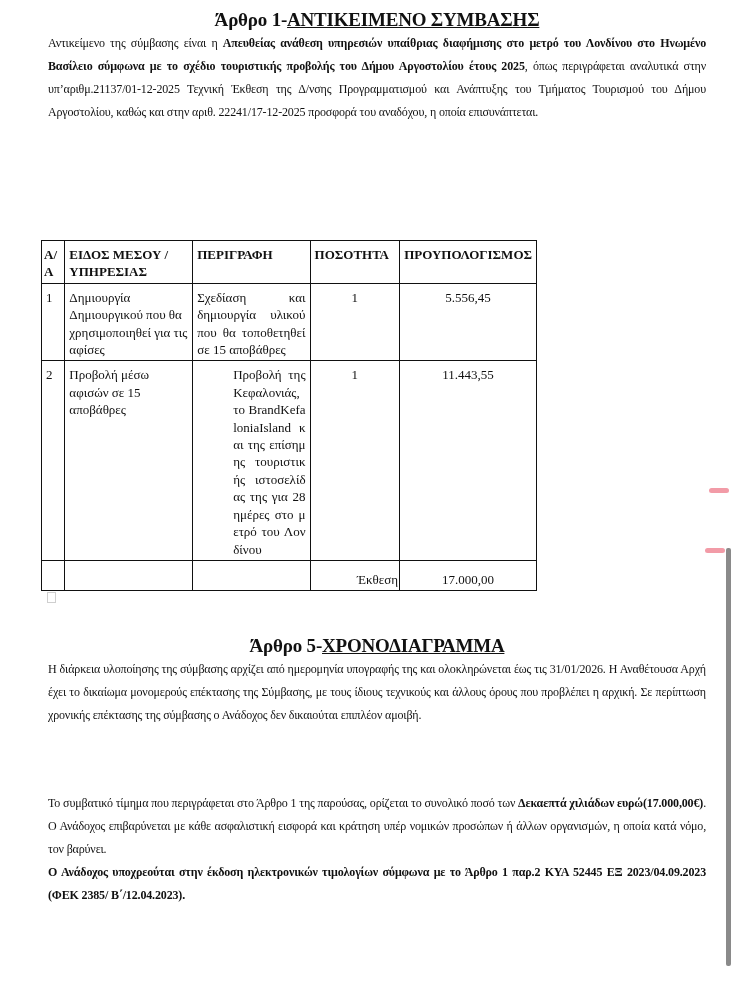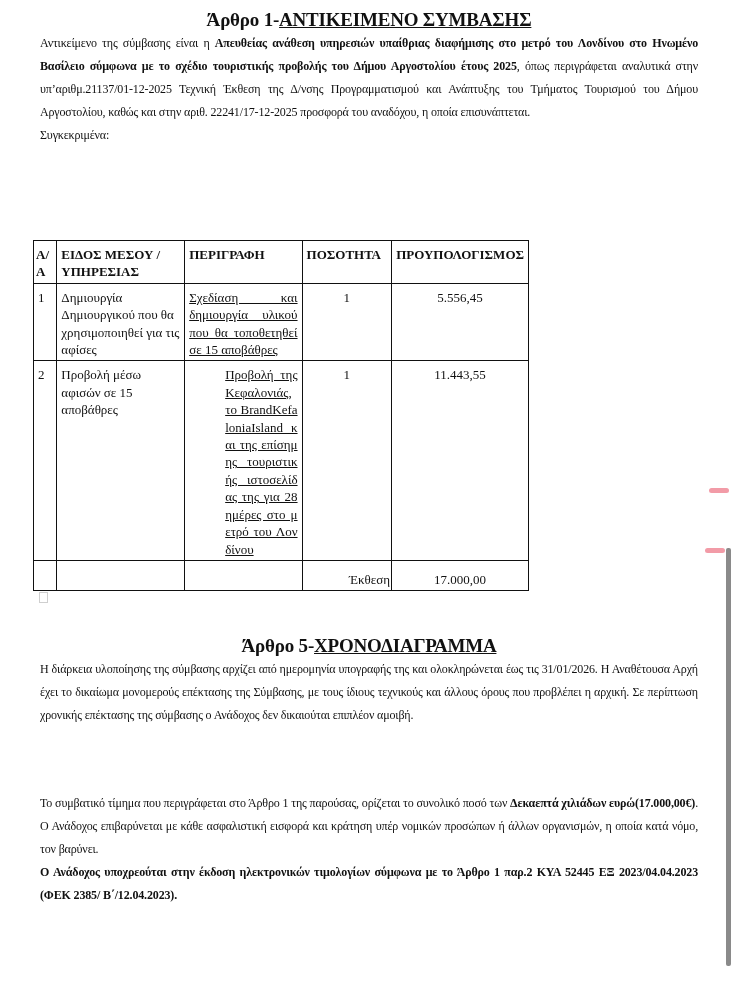--- a/index.html
+++ b/index.html
@@ -1,20 +1,20 @@
 <!DOCTYPE html>
 <html><head>
 <meta charset="utf-8">
 <style>
   html, body { margin: 0; padding: 0; background: #ffffff; }
   body {
     width: 738px; height: 986px; overflow: hidden; position: relative;
     font-family: "Liberation Serif", serif; color: #111111;
   }
-  .page { position: absolute; left: 40px; top: 8px; width: 658px; }
+  .page { position: absolute; left: 48px; top: 8px; width: 658px; }
   .heading {
     text-align: center; font-weight: bold; font-size: 19px; line-height: 24px;
     margin: 0; letter-spacing: -0.2px;
   }
   .heading .u { text-decoration: underline; }
   .para {
     font-size: 12px; line-height: 23px; text-align: justify; margin: 0;
     letter-spacing: -0.15px;
   }
   .para b { font-weight: bold; }
@@ -27,21 +27,21 @@
     border: 1.5px solid #111; vertical-align: top; padding: 5px 4px 2px 4px;
   }
   table.spec th { font-weight: bold; text-align: left; }
   table.spec th.c-aa { width: 26px; padding-left: 2px; padding-right: 1px; }
   table.spec th.c-type { width: 158px; }
   table.spec th.c-desc { width: 143px; }
   table.spec th.c-qty { width: 87px; }
   table.spec td.center { text-align: center; }
   table.spec td.right { text-align: right; padding-right: 1px; }
   .just { text-align: justify; text-align-last: justify; }
-  .justlast { text-align: justify; text-decoration: underline; }
+  .justlast { text-align: justify; }
   .glyph-box {
     position: absolute; left: -1px; top: 584px; width: 7px; height: 9px;
     border: 1px solid #cfcfcf;
   }
   .sec2 { position: absolute; left: 0; top: 626px; width: 658px; }
   .sec3 { position: absolute; left: 0; top: 784px; width: 658px; }
   .scrollbar {
     position: absolute; left: 726px; top: 548px; width: 5px; height: 418px;
     background: #8a8a8a; border-radius: 2px;
   }
@@ -50,21 +50,20 @@
   .mark.m2 { left: 705px; top: 548px; width: 20px; }
 </style>
 </head>
 <body>
 
 <div class="page">
 
   <h2 class="heading"><span>Άρθρο 1-</span><span class="u">ΑΝΤΙΚΕΙΜΕΝΟ ΣΥΜΒΑΣΗΣ</span></h2>
 
   <p class="para last-left"><span>Αντικείμενο της σύμβασης είναι η </span><b>Απευθείας ανάθεση υπηρεσιών υπαίθριας διαφήμισης στο μετρό του Λονδίνου στο Ηνωμένο Βασίλειο σύμφωνα με το σχέδιο τουριστικής προβολής του Δήμου Αργοστολίου έτους 2025</b><span>, όπως περιγράφεται αναλυτικά στην υπ’αριθμ.21137/01-12-2025 Τεχνική Έκθεση της Δ/νσης Προγραμματισμού και Ανάπτυξης του Τμήματος Τουρισμού του Δήμου Αργοστολίου, καθώς και στην αριθ. 22241/17-12-2025 προσφορά του αναδόχου, η οποία επισυνάπτεται.</span></p>
-  <p class="para">Συγκεκριμένα:</p>
 
   <table class="spec">
     <tbody>
         <tr>
       <th class="c-aa">Α/Α</th>
       <th class="c-type just">ΕΙΔΟΣ ΜΕΣΟΥ / ΥΠΗΡΕΣΙΑΣ</th>
       <th class="c-desc">ΠΕΡΙΓΡΑΦΗ</th>
       <th class="c-qty">ΠΟΣΟΤΗΤΑ</th>
       <th class="c-budget">ΠΡΟΥΠΟΛΟΓΙΣΜΟΣ</th>
     </tr>
@@ -94,19 +93,19 @@
 
   <div class="glyph-box"></div>
 
   <div class="sec2">
     <h2 class="heading"><span>Άρθρο 5-</span><span class="u">ΧΡΟΝΟΔΙΑΓΡΑΜΜΑ</span></h2>
     <p class="para">Η διάρκεια υλοποίησης της σύμβασης αρχίζει από ημερομηνία υπογραφής της και ολοκληρώνεται έως τις 31/01/2026. Η Αναθέτουσα Αρχή έχει το δικαίωμα μονομερούς επέκτασης της Σύμβασης, με τους ίδιους τεχνικούς και άλλους όρους που προβλέπει η αρχική. Σε περίπτωση χρονικής επέκτασης της σύμβασης ο Ανάδοχος δεν δικαιούται επιπλέον αμοιβή.</p>
   </div>
 
   <div class="sec3">
     <p class="para last-left"><span>Το συμβατικό τίμημα που περιγράφεται στο Άρθρο 1 της παρούσας, ορίζεται το συνολικό ποσό των </span><b>Δεκαεπτά χιλιάδων ευρώ(17.000,00€)</b><span>. Ο Ανάδοχος επιβαρύνεται με κάθε ασφαλιστική εισφορά και κράτηση υπέρ νομικών προσώπων ή άλλων οργανισμών, η οποία κατά νόμο, τον βαρύνει.</span></p>
-    <p class="para" style="font-weight:bold;">Ο Ανάδοχος υποχρεούται στην έκδοση ηλεκτρονικών τιμολογίων σύμφωνα με το Άρθρο 1 παρ.2 ΚΥΑ 52445 ΕΞ 2023/04.04.2023 (ΦΕΚ 2385/ Β΄/12.04.2023).</p>
+    <p class="para" style="font-weight:bold;">Ο Ανάδοχος υποχρεούται στην έκδοση ηλεκτρονικών τιμολογίων σύμφωνα με το Άρθρο 1 παρ.2 ΚΥΑ 52445 ΕΞ 2023/04.09.2023 (ΦΕΚ 2385/ Β΄/12.04.2023).</p>
   </div>
 </div>
 
 <div class="mark m1"></div>
 <div class="mark m2"></div>
 <div class="scrollbar"></div>
 
 </body></html>

